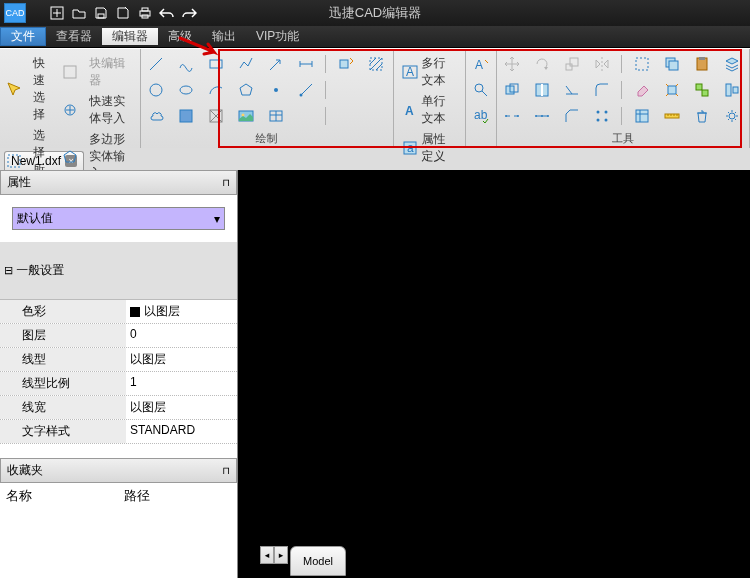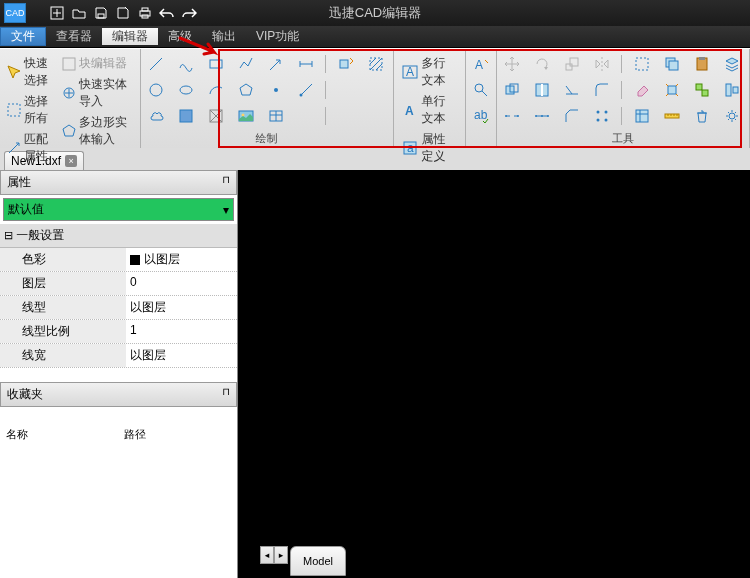--- a/index.html
+++ b/index.html
@@ -14,46 +14,46 @@
 .menubar .m.active{background:linear-gradient(#fafafa,#e0e0e0);color:#333}
 .arrow-red{position:absolute;left:178px;top:34px;z-index:20;pointer-events:none}
 .ribbon{height:100px;background:linear-gradient(#ececec,#dcdcdc);border-top:1px solid #fff;display:flex;position:relative}
 .red-box{position:absolute;left:218px;top:0;right:8px;bottom:0;border:2px solid #d20000;pointer-events:none;z-index:10}
 .panel{border-right:1px solid #b0b0b0;display:flex;flex-direction:column;height:100%}
 .panel .body{flex:1;padding:6px 8px}
 .panel .cap{text-align:center;font-size:11px;color:#444;padding-bottom:12px}
 .sel-panel{width:218px}
 .sel-body{display:flex;gap:8px;padding:6px}
 .col-sel{display:flex;flex-direction:column;gap:4px}
-.sel-item{display:flex;align-items:center;gap:2px;color:#333;cursor:pointer}
+.sel-item{display:flex;align-items:center;gap:11px;color:#333;cursor:pointer}
 .sel-item.dis{color:#9a9a9a}
 .ic{width:16px;height:16px;display:inline-flex;align-items:center;justify-content:center}
 .tool-panel .grid{display:grid;grid-auto-flow:row;gap:4px 6px;padding:4px}
 .draw-grid{grid-template-columns:repeat(6,24px) 4px 24px 24px}
 .txt-panel{width:112px}
 .txt-row{display:flex;align-items:center;gap:4px;margin-bottom:4px;color:#333}
 .tool-grid{grid-template-columns:repeat(4,24px) 4px repeat(4,24px)}
 .tb{width:22px;height:22px;display:flex;align-items:center;justify-content:center;cursor:pointer;border:1px solid transparent;border-radius:2px}
 .sep{width:1px;background:#b0b0b0;margin:2px 0}
 .tabbar{height:22px;background:#ddd;display:flex;align-items:flex-end;padding-left:4px}
 .ftab{background:linear-gradient(#fafafa,#e6e6e6);border:1px solid #9a9a9a;border-bottom:none;border-radius:3px 3px 0 0;padding:2px 6px;display:flex;align-items:center;gap:4px;font-size:11px}
 .ftab .x{width:12px;height:12px;background:#888;color:#fff;border-radius:2px;display:flex;align-items:center;justify-content:center;font-size:9px;cursor:pointer}
 .work{position:absolute;top:170px;left:0;right:0;bottom:0;display:flex}
 .sidebar{width:238px;background:#fff;display:flex;flex-direction:column;border-right:1px solid #888}
 .canvas{flex:1;background:#000;position:relative}
-.pane-h{background:linear-gradient(#f0f0f0,#d8d8d8);border:1px solid #9a9a9a;padding:3px 6px;font-size:11px;display:flex;justify-content:space-between;}
+.pane-h{background:linear-gradient(#f0f0f0,#d8d8d8);border:1px solid #9a9a9a;padding:3px 6px;font-size:11px;display:flex;justify-content:space-between;align-items:center}
 .pin{font-size:10px;cursor:pointer}
-.combo{border:1px solid #888;padding:2px 4px;display:flex;justify-content:space-between;align-items:center;background:#22c55e;margin:3px}
+.combo{border:1px solid #888;padding:2px 4px;display:flex;justify-content:space-between;align-items:center;background:#c4b5fd;margin:12px}
 .prop-grid{font-size:11px}
 .prop-grid .row{display:flex;border-bottom:1px dotted #bbb}
 .prop-grid .k{width:126px;padding:3px 6px 3px 22px;background:#ececec}
 .prop-grid .v{flex:1;padding:3px 4px}
-.sect{background:#e0e0e0;padding:3px 4px;font-size:11px;border-bottom:1px solid #bbb}
+.sect{background:#e0e0e0;padding:20px 4px;font-size:11px;border-bottom:1px solid #bbb}
 .fav-h{display:flex}
-.fav-h div{padding:20px 6px;font-size:11px}
+.fav-h div{padding:4px 6px;font-size:13px}
 .fav-body{flex:1;background:#fff}
 .btabs{position:absolute;left:22px;bottom:2px;display:flex;z-index:2}
 .btabs .lr{display:flex;margin-right:2px}
 .btabs .lr div{width:14px;height:18px;background:linear-gradient(#f2f2f2,#dadada);border:1px solid #9a9a9a;display:flex;align-items:center;justify-content:center;font-size:9px;cursor:pointer}
 .btabs .mt{background:linear-gradient(#fafafa,#e0e0e0);border:1px solid #9a9a9a;border-radius:6px 6px 0 0;padding:8px 12px;font-size:11px}
 svg{display:block}
 </style>
 </head>
 <body>
 
@@ -538,20 +538,24 @@
           <div class="v">以图层</div>
         </div>
         <div class="row">
           <div class="k">线型比例</div>
           <div class="v">1</div>
         </div>
         <div class="row">
           <div class="k">线宽</div>
           <div class="v">以图层</div>
         </div>
+        <div class="row">
+          <div class="k">文字样式</div>
+          <div class="v">STANDARD</div>
+        </div>
       </div>
     <div style="height:14px"></div>
     <div class="pane-h">
       <span>收藏夹</span>
       <span class="pin">⊓</span>
     </div>
     <div class="fav-h">
       <div style="width:118px">名称</div>
       <div>路径</div>
     </div>

